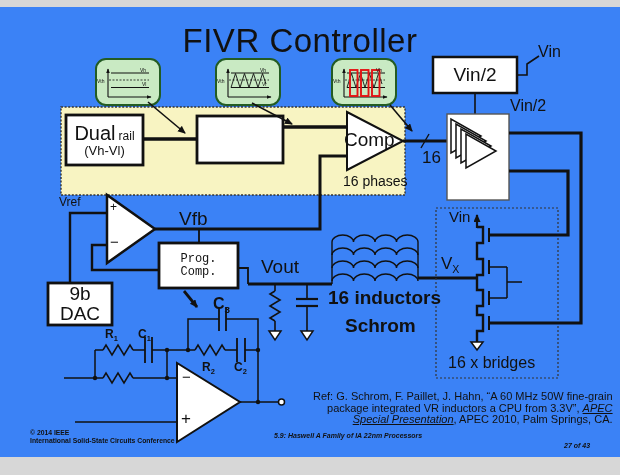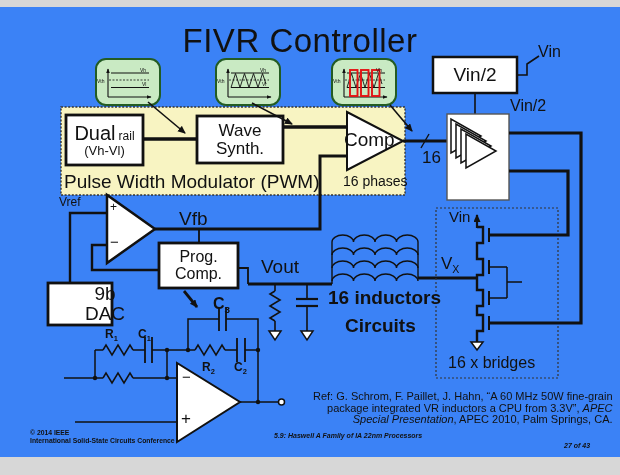--- a/index.html
+++ b/index.html
@@ -3,21 +3,21 @@
 <meta charset="utf-8">
 <style>
   html,body{margin:0;padding:0;background:#e8e8e8;}
   .frame{position:relative;width:620px;height:475px;background:#3b82f6;overflow:hidden;
          font-family:"Liberation Sans",sans-serif;color:#111;}
   svg{position:absolute;left:0;top:0;}
   svg text{font-family:"Liberation Sans",sans-serif;fill:#111;}
   .lbl{position:absolute;white-space:nowrap;color:#111;line-height:1.05;}
   .ctr{display:flex;flex-direction:column;align-items:center;justify-content:center;text-align:center;}
   .b{font-weight:bold;}
-  .i{font-style:italic;}
+  .i{font-style:italic;text-decoration:underline;}
   sub{font-size:0.62em;}
   .title{font-size:33px;letter-spacing:0.5px;}
   .reftxt{font-size:11px;line-height:11.6px;text-align:right;}
   .foot{font-size:6.8px;line-height:8.2px;font-weight:bold;}
   .foot2{font-size:7px;font-weight:bold;font-style:italic;}
 </style>
 </head>
 <body>
 
 <div class="frame">
@@ -205,52 +205,47 @@
   </g>
 </svg>
 
 <div class="lbl title" style="left:140px;top:24px;width:320px;text-align:center;">FIVR Controller</div>
 
 <div class="lbl ctr" style="left:66px;top:115px;width:77px;height:50px;">
   <div><span style="font-size:20px;">Dual</span><span style="font-size:12px;margin-left:3px;">rail</span></div>
   <div style="font-size:13px;">(Vh-Vl)</div>
 </div>
 
-<div class="lbl ctr" style="left:197px;top:116px;width:86px;height:47px;font-size:17px;">
-  <div>Wave</div>
-  <div>Synth.</div>
-</div>
 
 <div class="lbl" style="left:344px;top:130px;font-size:19px;">Comp</div>
-<div class="lbl" style="left:64px;top:172px;font-size:19px;">Pulse Width Modulator (PWM)</div>
 <div class="lbl" style="left:343px;top:174px;font-size:14px;">16 phases</div>
 <div class="lbl" style="left:422px;top:149px;font-size:17px;">16</div>
 
 <div class="lbl ctr" style="left:433px;top:57px;width:84px;height:36px;font-size:19px;">Vin/2</div>
 <div class="lbl" style="left:538px;top:44px;font-size:16px;">Vin</div>
 <div class="lbl" style="left:510px;top:98px;font-size:16px;">Vin/2</div>
 
 <div class="lbl" style="left:59px;top:196px;font-size:12px;">Vref</div>
 <div class="lbl" style="left:110px;top:201px;font-size:12px;">+</div>
 <div class="lbl" style="left:110px;top:234px;font-size:15px;">−</div>
 <div class="lbl" style="left:179px;top:209px;font-size:19px;">Vfb</div>
 
-<div class="lbl ctr" style="left:159px;top:243px;width:79px;height:45px;font-size:16px;">
+<div class="lbl ctr" style="left:159px;top:243px;width:79px;height:45px;font-size:12px;font-family:Liberation Mono, monospace;">
   <div>Prog.</div>
   <div>Comp.</div>
 </div>
 
-<div class="lbl ctr" style="left:48px;top:283px;width:64px;height:42px;font-size:19px;padding-left:25px;">
+<div class="lbl ctr" style="left:48px;top:283px;width:64px;height:42px;font-size:19px;">
   <div>9b</div>
   <div>DAC</div>
 </div>
 
 <div class="lbl" style="left:261px;top:257px;font-size:19px;">Vout</div>
 <div class="lbl b" style="left:328px;top:288px;font-size:19px;">16 inductors</div>
-<div class="lbl b" style="left:345px;top:316px;font-size:19px;">Circuits</div>
+<div class="lbl b" style="left:345px;top:316px;font-size:19px;">Schrom</div>
 
 <div class="lbl" style="left:441px;top:255px;font-size:17px;"><span>V</span><sub>X</sub></div>
 <div class="lbl" style="left:449px;top:209px;font-size:15px;">Vin</div>
 <div class="lbl" style="left:448px;top:355px;font-size:16px;">16 x bridges</div>
 
 <div class="lbl b" style="left:105px;top:328px;font-size:12px;"><span>R</span><sub>1</sub></div>
 <div class="lbl b" style="left:138px;top:328px;font-size:12px;"><span>C</span><sub>1</sub></div>
 <div class="lbl b" style="left:213px;top:296px;font-size:16px;"><span>C</span><sub>3</sub></div>
 <div class="lbl b" style="left:202px;top:361px;font-size:12px;"><span>R</span><sub>2</sub></div>
 <div class="lbl b" style="left:234px;top:361px;font-size:12px;"><span>C</span><sub>2</sub></div>

